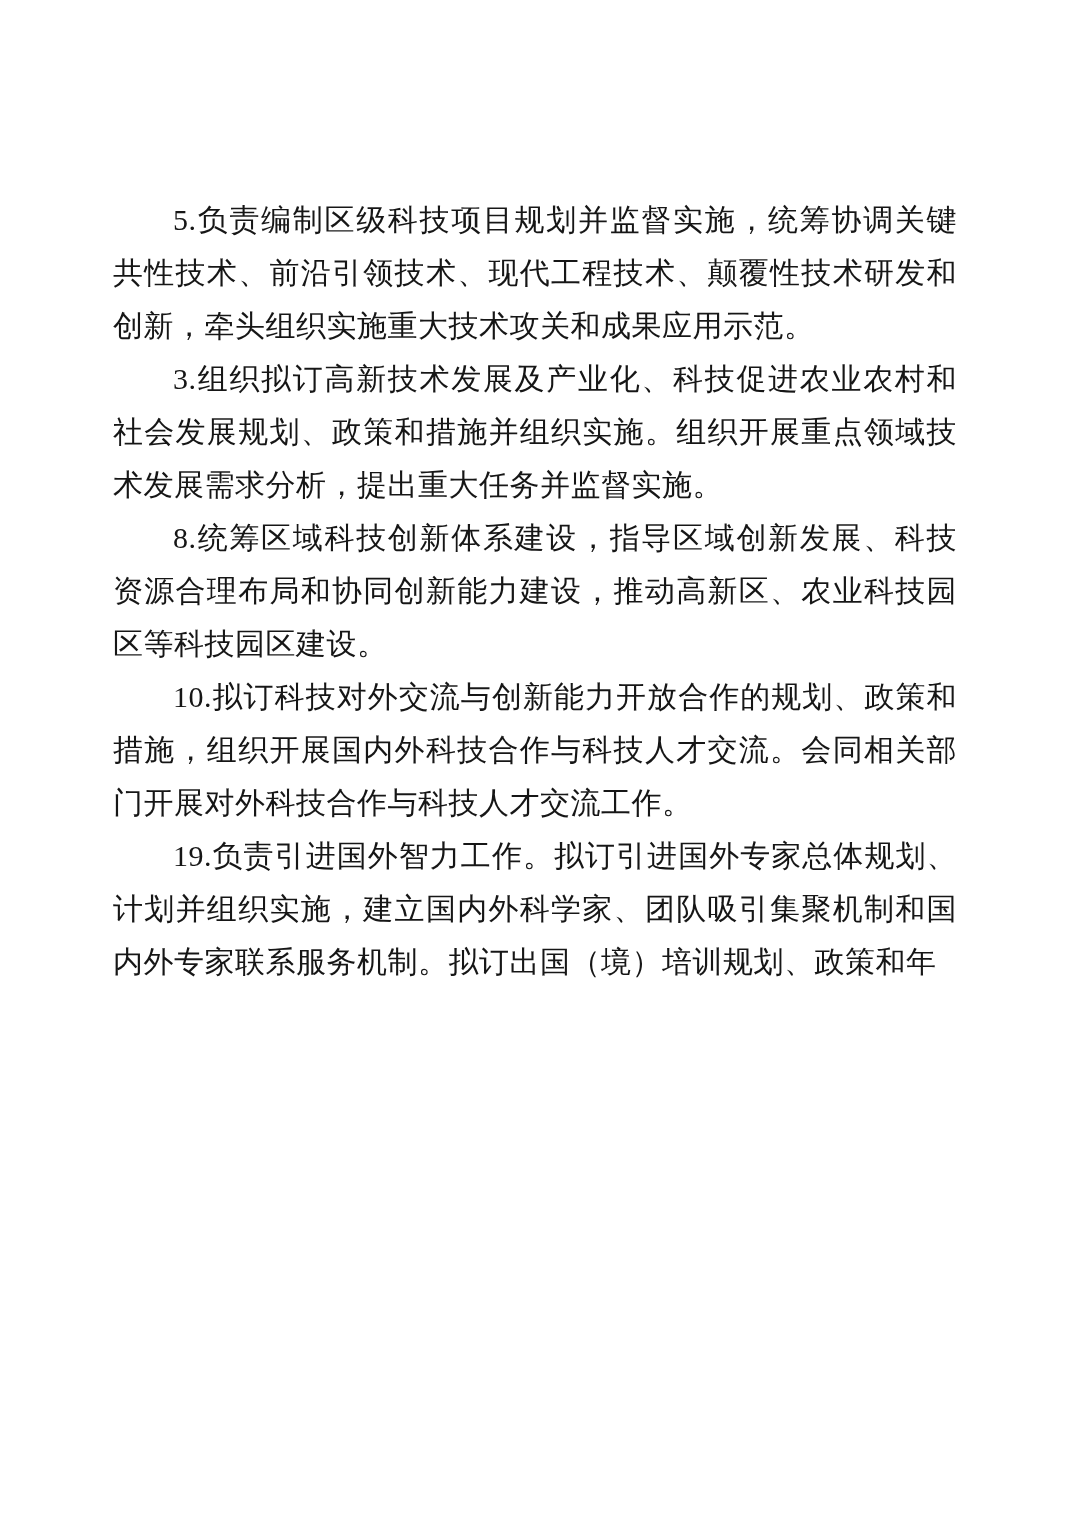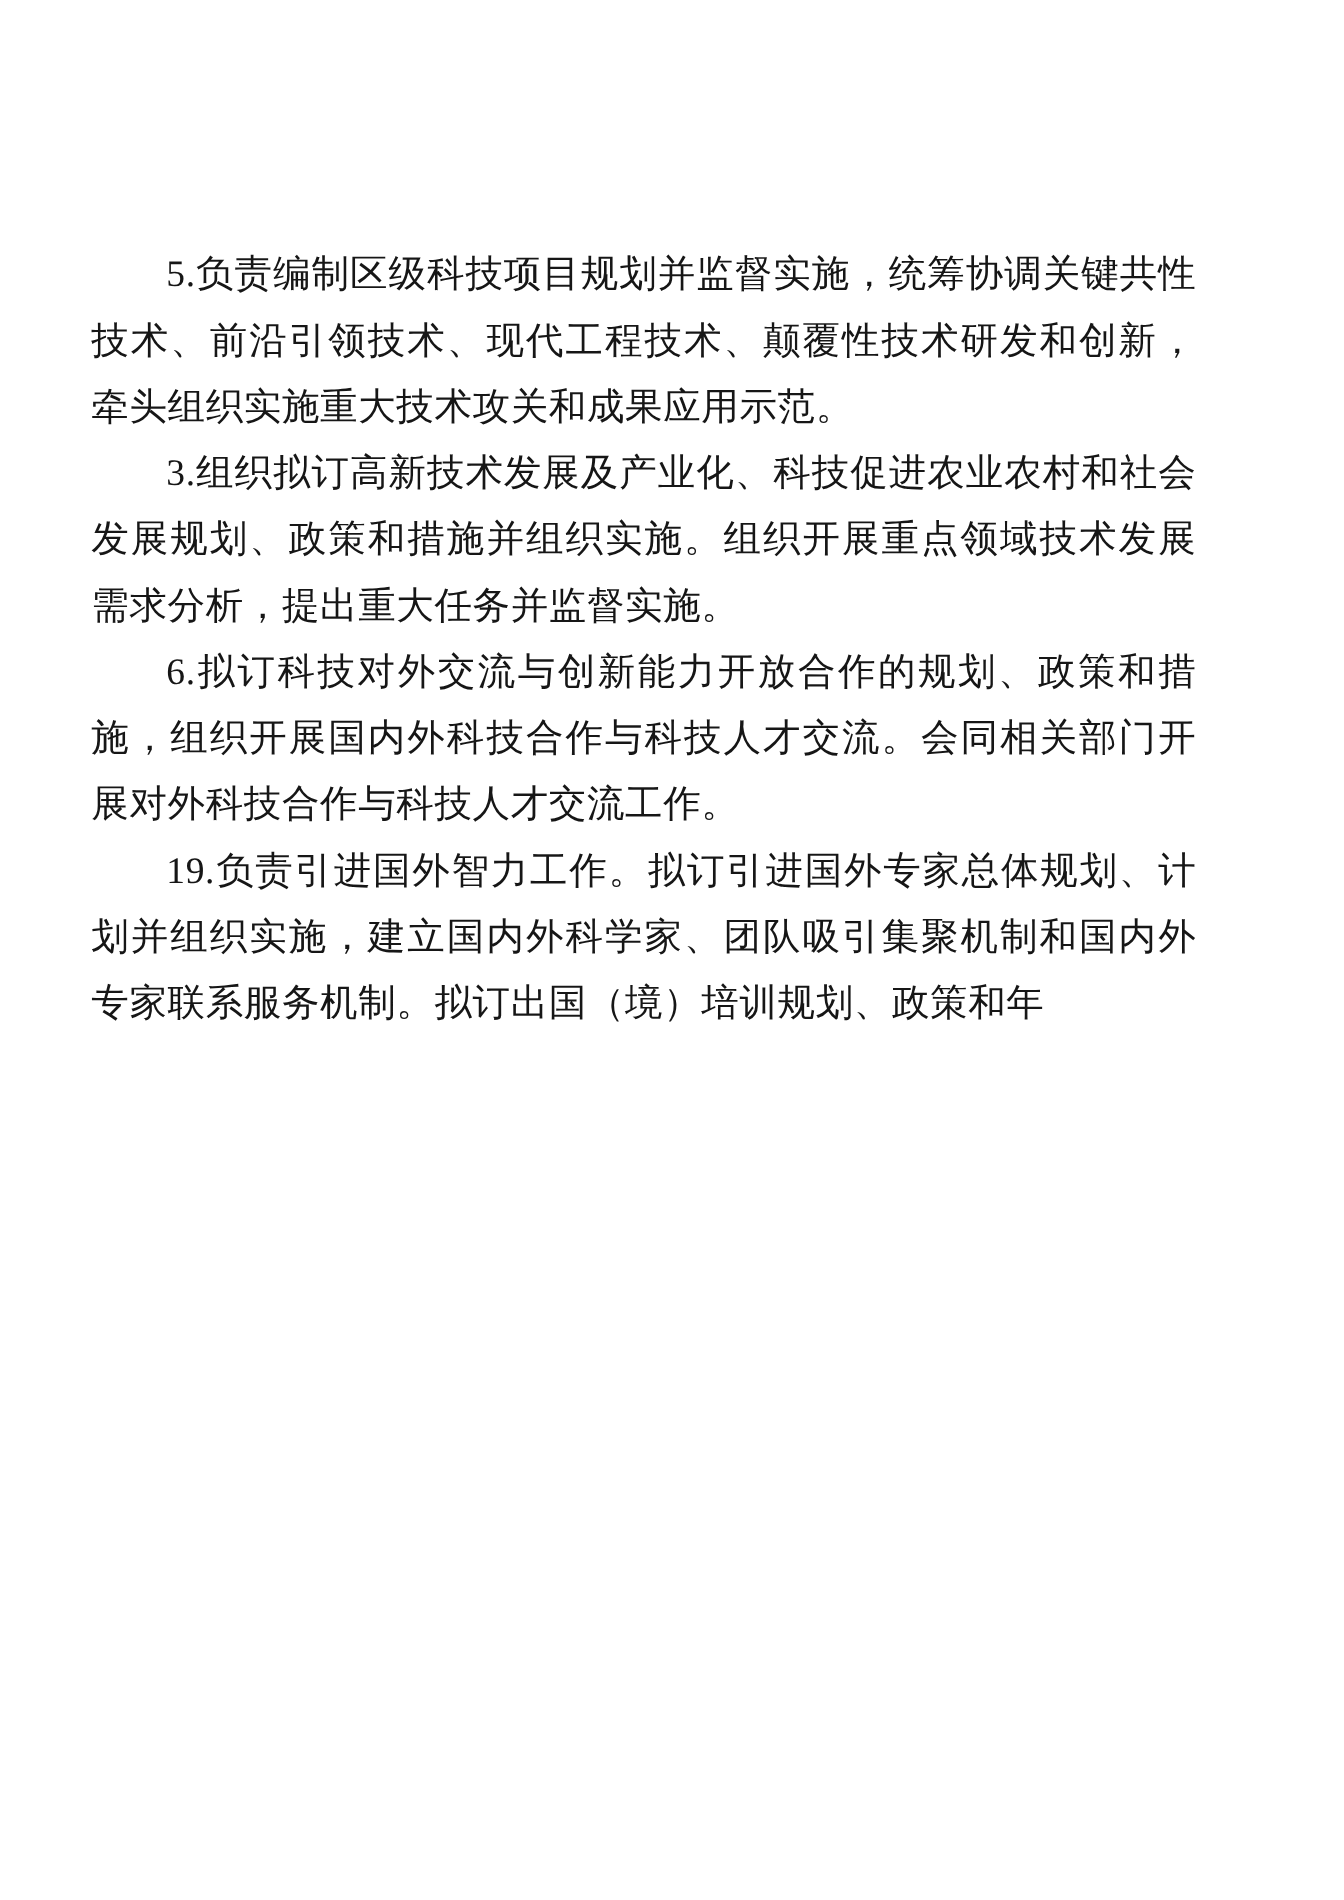--- a/index.html
+++ b/index.html
@@ -6,21 +6,21 @@
     margin: 0;
     padding: 0;
     background: #ffffff;
   }
   .page {
     position: relative;
     width: 1075px;
     height: 1520px;
     background: #ffffff;
     box-sizing: border-box;
-    padding: 193px 118px 0 73px;
+    padding: 193px 118px 0 113px;
     overflow: hidden;
   }
   .doc-body p {
     margin: 0;
     padding: 0;
     font-family: "Liberation Serif", "DejaVu Serif", serif;
     font-size: 30px;
     line-height: 53px;
     color: #161616;
     text-indent: 2em;
@@ -30,16 +30,17 @@
     word-break: break-all;
   }
 </style>
 </head>
 <body>
 
 <div class="page">
   <div class="doc-body">
     <p>5.负责编制区级科技项目规划并监督实施，统筹协调关键共性技术、前沿引领技术、现代工程技术、颠覆性技术研发和创新，牵头组织实施重大技术攻关和成果应用示范。</p>
     <p>3.组织拟订高新技术发展及产业化、科技促进农业农村和社会发展规划、政策和措施并组织实施。组织开展重点领域技术发展需求分析，提出重大任务并监督实施。</p>
-    <p>6.拟订科技对外交流与创新能力开放合作的规划、政策和措施，组织开展国内外科技合作与科技人才交流。会同相关部门开展对外科技合作与科技人才交流工作。</p>
+    <p>8.统筹区域科技创新体系建设，指导区域创新发展、科技资源合理布局和协同创新能力建设，推动高新区、农业科技园区等科技园区建设。</p>
+    <p>10.拟订科技对外交流与创新能力开放合作的规划、政策和措施，组织开展国内外科技合作与科技人才交流。会同相关部门开展对外科技合作与科技人才交流工作。</p>
     <p>19.负责引进国外智力工作。拟订引进国外专家总体规划、计划并组织实施，建立国内外科学家、团队吸引集聚机制和国内外专家联系服务机制。拟订出国（境）培训规划、政策和年</p>
   </div>
 </div>
 
 </body></html>

